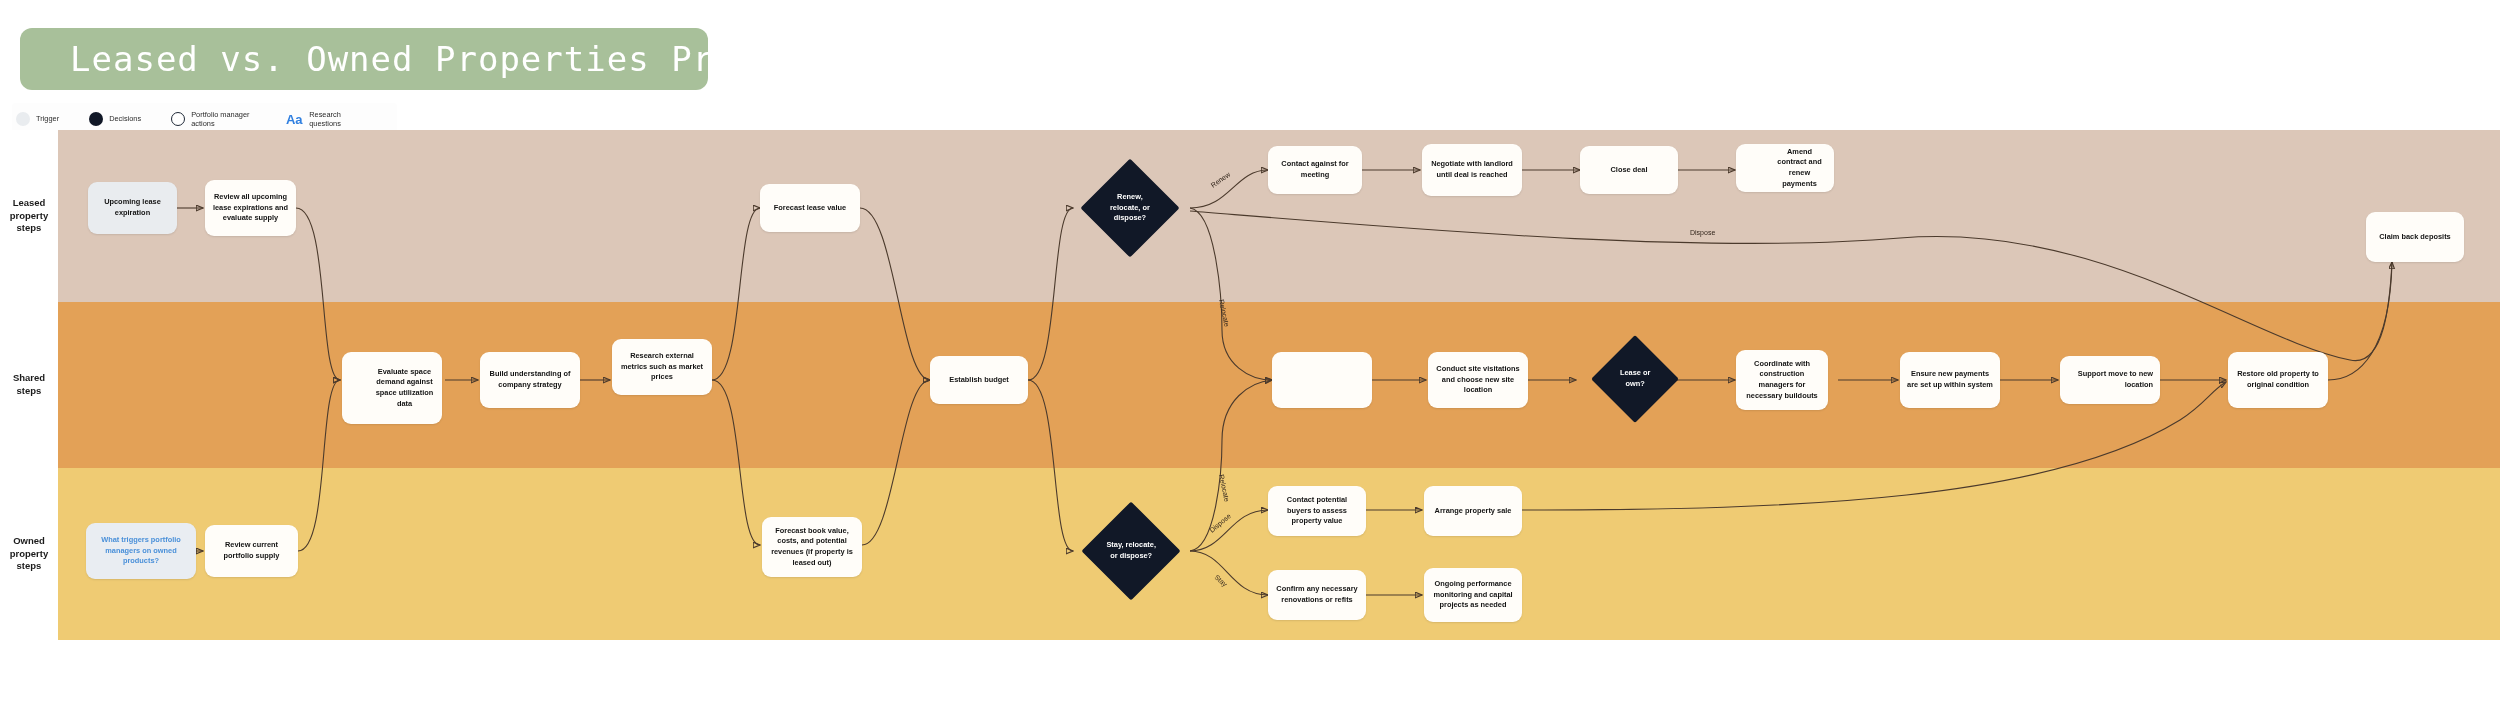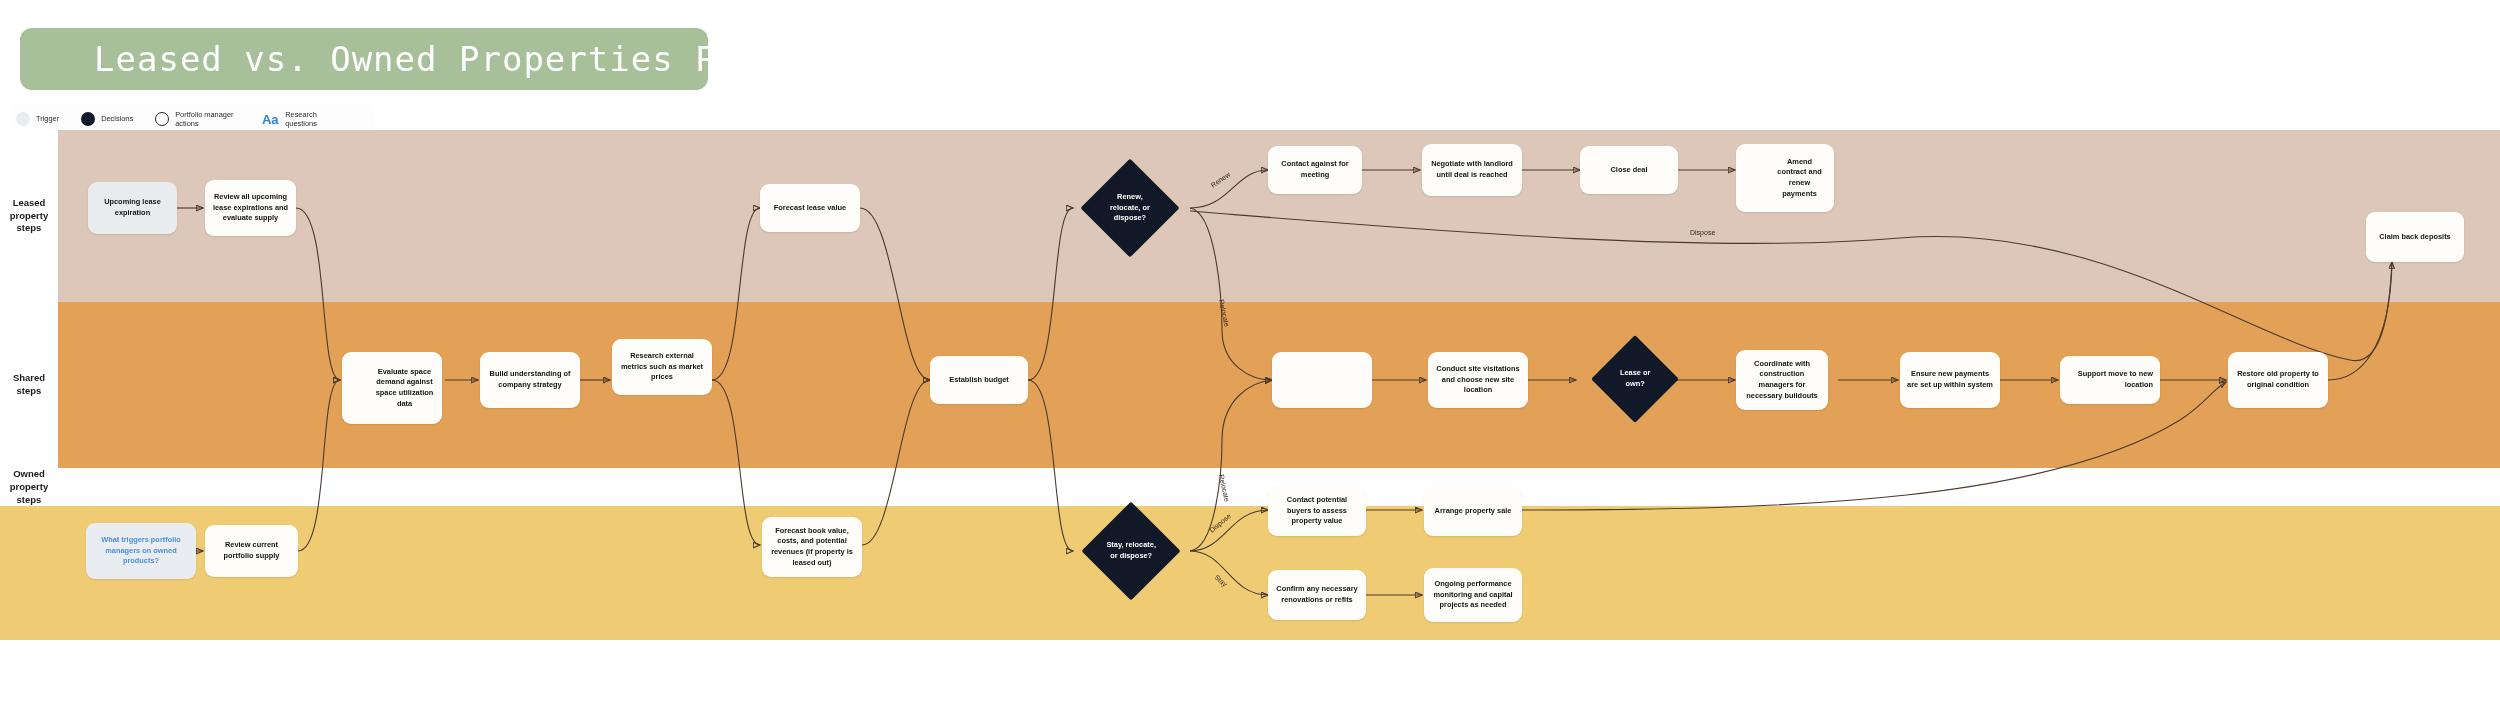--- a/index.html
+++ b/index.html
@@ -7,27 +7,27 @@
   #root{position:relative;width:2500px;height:708px;background:#ffffff;}
 
   
   .title-banner{
     position:absolute;left:20px;top:28px;width:688px;height:62px;
     background:#a8c09a;border-radius:12px;
     display:flex;align-items:center;
   }
   .title-text{
     font-family:"DejaVu Sans Mono","Liberation Mono",monospace;
-    font-size:34px;color:#ffffff;letter-spacing:1px;padding-left:74px;white-space:nowrap;
+    font-size:34px;color:#ffffff;letter-spacing:1px;padding-left:50px;white-space:nowrap;
   }
 
   
   .legend{
     position:absolute;left:12px;top:103px;height:26px;
-    display:flex;align-items:center;gap:8px;
+    display:flex;align-items:center;gap:16px;
     background:#fdfdfd;padding:3px 10px 3px 4px;border-radius:3px;
   }
   .legend-item{display:flex;align-items:center;margin-right:14px;}
   .legend-swatch{width:14px;height:14px;border-radius:50%;margin-right:6px;flex:none;}
   .sw-trigger{background:#e9ecef;}
   .sw-decision{background:#111827;}
   .sw-action{background:#ffffff;border:1.5px solid #1f2937;box-sizing:border-box;}
   .sw-research{
     background:transparent;color:#2f7fe0;font-weight:bold;font-size:13px;
     display:flex;align-items:center;justify-content:center;line-height:1;width:18px;
@@ -40,21 +40,21 @@
   .lane-label{
     width:58px;flex:none;background:#ffffff;
     display:flex;align-items:center;justify-content:center;text-align:center;
     font-size:9.5px;font-weight:bold;color:#1b1b1b;line-height:1.35;
   }
   .lane-body{flex:1;position:relative;}
   #lane-leased{top:0;height:172px;}
   #lane-leased .lane-body{background:#dcc7b8;}
   #lane-shared{top:172px;height:166px;}
   #lane-shared .lane-body{background:#e3a157;}
-  #lane-owned{top:338px;height:172px;flex-direction:column;}
+  #lane-owned{top:338px;height:172px;}
   #lane-owned .lane-body{background:#efcb73;}
 
   
   #edges{position:absolute;left:0;top:0;width:2500px;height:708px;pointer-events:none;}
   #edges path{fill:none;stroke:#4b3a2c;stroke-width:1.1;}
   #edges .edge-label{
     font-family:"Liberation Sans",sans-serif;font-size:7px;fill:#33261c;
   }
 
   
@@ -196,21 +196,21 @@
   </div>
   <div class="node n-action" style="left:1268px;top:146px;width:94px;height:48px;">
     <span>Contact against for meeting</span>
   </div>
   <div class="node n-action" style="left:1422px;top:144px;width:100px;height:52px;">
     <span>Negotiate with landlord until deal is reached</span>
   </div>
   <div class="node n-action" style="left:1580px;top:146px;width:98px;height:48px;">
     <span>Close deal</span>
   </div>
-  <div class="node n-action" style="left:1736px;top:144px;width:98px;height:68px;padding-left:36px;">
+  <div class="node n-action" style="left:1736px;top:144px;width:98px;height:48px;padding-left:36px;">
     <span>Amend contract and renew payments</span>
   </div>
   <div class="node n-action" style="left:2366px;top:212px;width:98px;height:50px;">
     <span>Claim back deposits</span>
   </div>
 
   <div class="node n-action" style="left:342px;top:352px;width:100px;height:72px;padding-left:32px;">
     <span>Evaluate space demand against space utilization data</span>
   </div>
   <div class="node n-action" style="left:480px;top:352px;width:100px;height:56px;">

